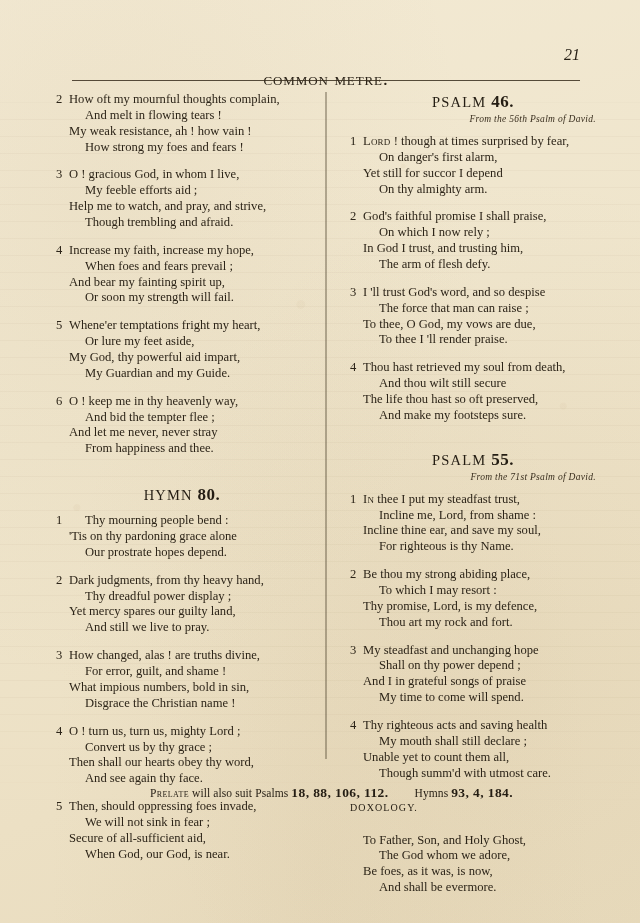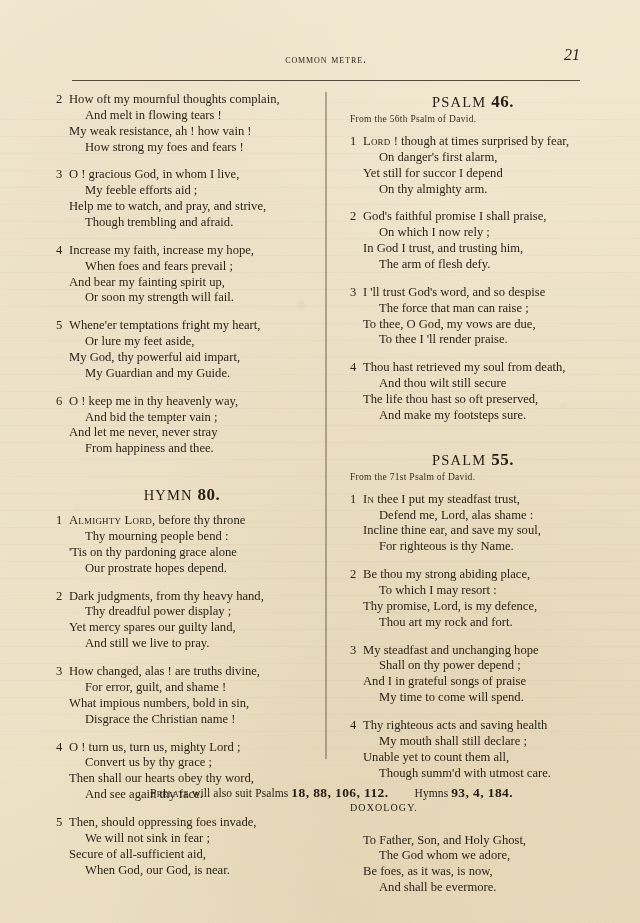--- a/index.html
+++ b/index.html
@@ -59,22 +59,22 @@
     position: absolute;
     top: 52px;
     left: 72px;
     right: 60px;
     height: 24px;
   }
   .running-title {
     position: absolute;
     left: 50%;
     transform: translateX(-50%);
-    top: 0;
-    font-size: 12px;
+    top: 16px;
+    font-size: 19px;
     letter-spacing: .9px;
     font-variant: small-caps;
     text-transform: lowercase;
     white-space: nowrap;
     color: #2a2217;
   }
   .running-title::first-letter { font-size: 1em; }
   .folio {
     position: absolute;
     right: 0;
@@ -124,21 +124,22 @@
     letter-spacing: 1.2px;
     margin: 0 0 2px 0;
     color: #241d13;
   }
   .section-title .num {
     font-weight: bold;
     font-size: 17px;
     letter-spacing: .5px;
   }
   .section-sub {
-    text-align: left;
+    text-align: right;
+    font-style: italic;
     font-size: 9.5px;
     letter-spacing: .3px;
     margin: 0 0 10px 0;
     color: #3a2f1f;
   }
   .doxology-title {
     font-size: 10px;
     letter-spacing: 1.1px;
     margin: 0 0 20px 0;
     color: #241d13;
@@ -240,38 +241,37 @@
               <div class="ln">Whene'er temptations fright my heart,</div>
               <div class="ln ind">Or lure my feet aside,</div>
               <div class="ln">My God, thy powerful aid impart,</div>
               <div class="ln ind">My Guardian and my Guide.</div>
             </div>
           </div>
           <div class="stanza">
             <div class="stanza-num">6</div>
             <div class="stanza-lines">
               <div class="ln">O ! keep me in thy heavenly way,</div>
-              <div class="ln ind">And bid the tempter vain ;</div>
+              <div class="ln ind">And bid the tempter flee ;</div>
               <div class="ln">And let me never, never stray</div>
               <div class="ln ind">From happiness and thee.</div>
             </div>
           </div>
         </div>
 
       <div style="height:16px"></div>
       <div class="section-title">
         <span>HYMN</span>
         <span class="num">80.</span>
       </div>
       <div style="height:6px"></div>
       <div id="left-hymn80">
           <div class="stanza">
             <div class="stanza-num">1</div>
             <div class="stanza-lines">
-              <div class="ln"><span class="smallcaps">Almighty Lord,</span> before thy throne</div>
               <div class="ln ind">Thy mourning people bend :</div>
               <div class="ln">'Tis on thy pardoning grace alone</div>
               <div class="ln ind">Our prostrate hopes depend.</div>
             </div>
           </div>
           <div class="stanza">
             <div class="stanza-num">2</div>
             <div class="stanza-lines">
               <div class="ln">Dark judgments, from thy heavy hand,</div>
               <div class="ln ind">Thy dreadful power display ;</div>
@@ -358,21 +358,21 @@
       <div class="section-title">
         <span>PSALM</span>
         <span class="num">55.</span>
       </div>
       <div class="section-sub">From the 71st Psalm of David.</div>
       <div id="right-psalm55">
           <div class="stanza">
             <div class="stanza-num">1</div>
             <div class="stanza-lines">
               <div class="ln"><span class="smallcaps">In</span> thee I put my steadfast trust,</div>
-              <div class="ln ind">Defend me, Lord, alas shame :</div>
+              <div class="ln ind">Incline me, Lord, from shame :</div>
               <div class="ln">Incline thine ear, and save my soul,</div>
               <div class="ln ind">For righteous is thy Name.</div>
             </div>
           </div>
           <div class="stanza">
             <div class="stanza-num">2</div>
             <div class="stanza-lines">
               <div class="ln">Be thou my strong abiding place,</div>
               <div class="ln ind">To which I may resort :</div>
               <div class="ln">Thy promise, Lord, is my defence,</div>

